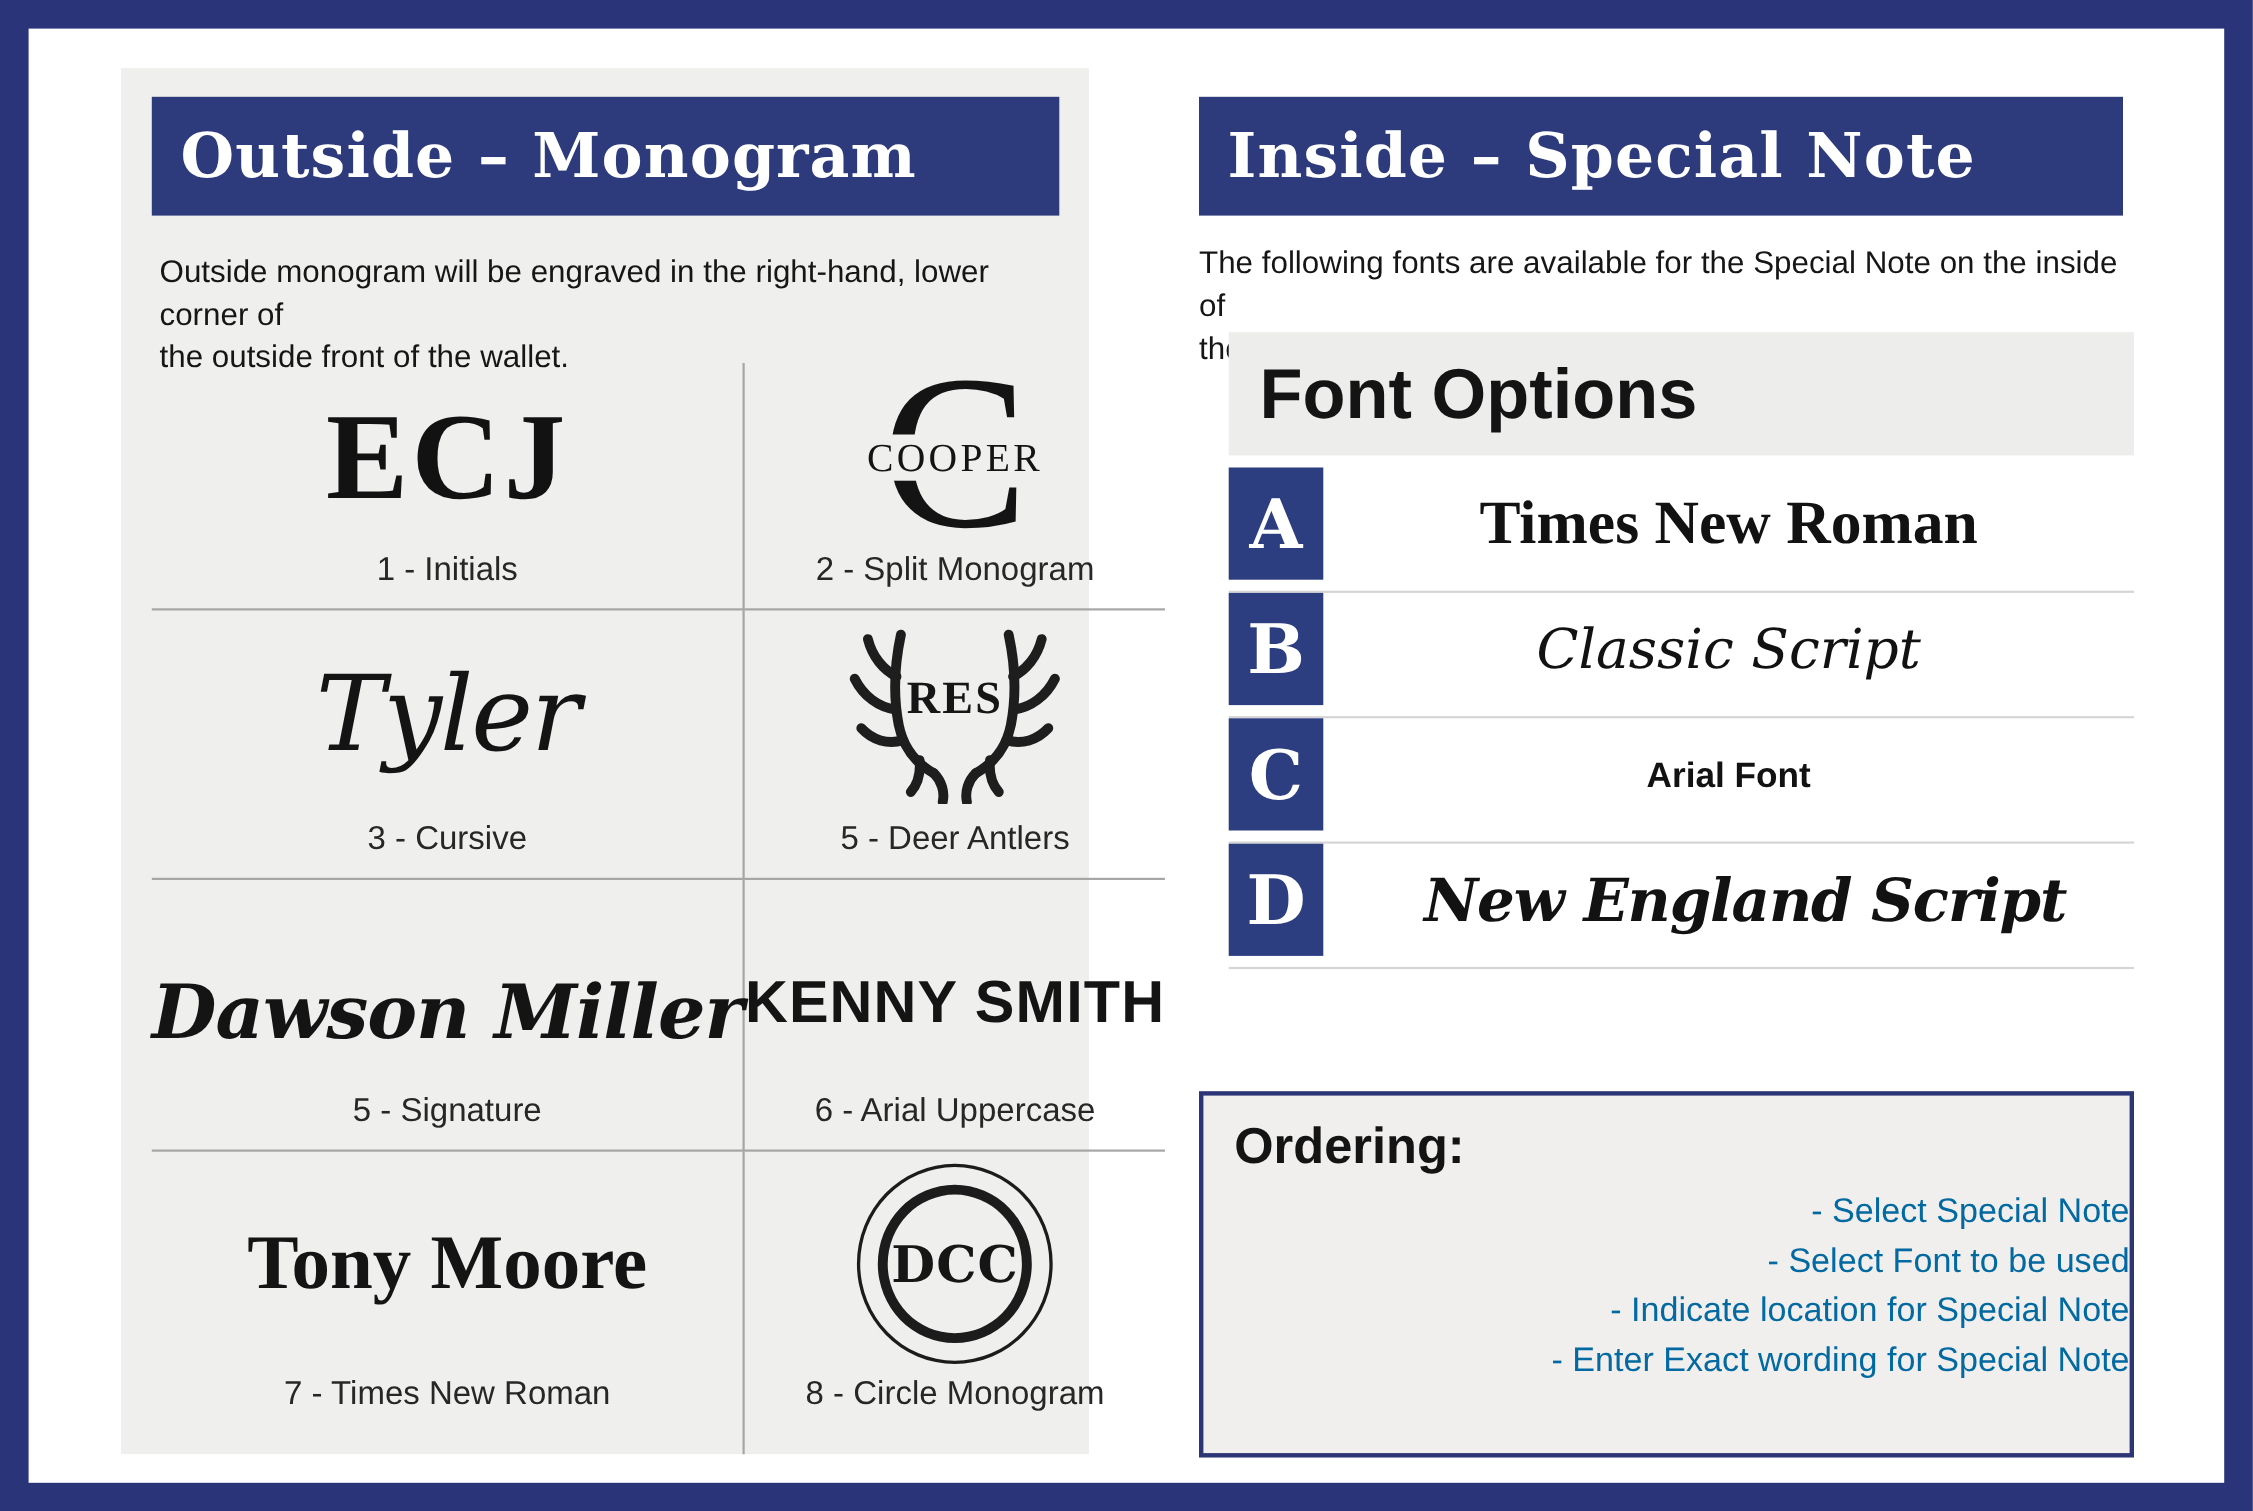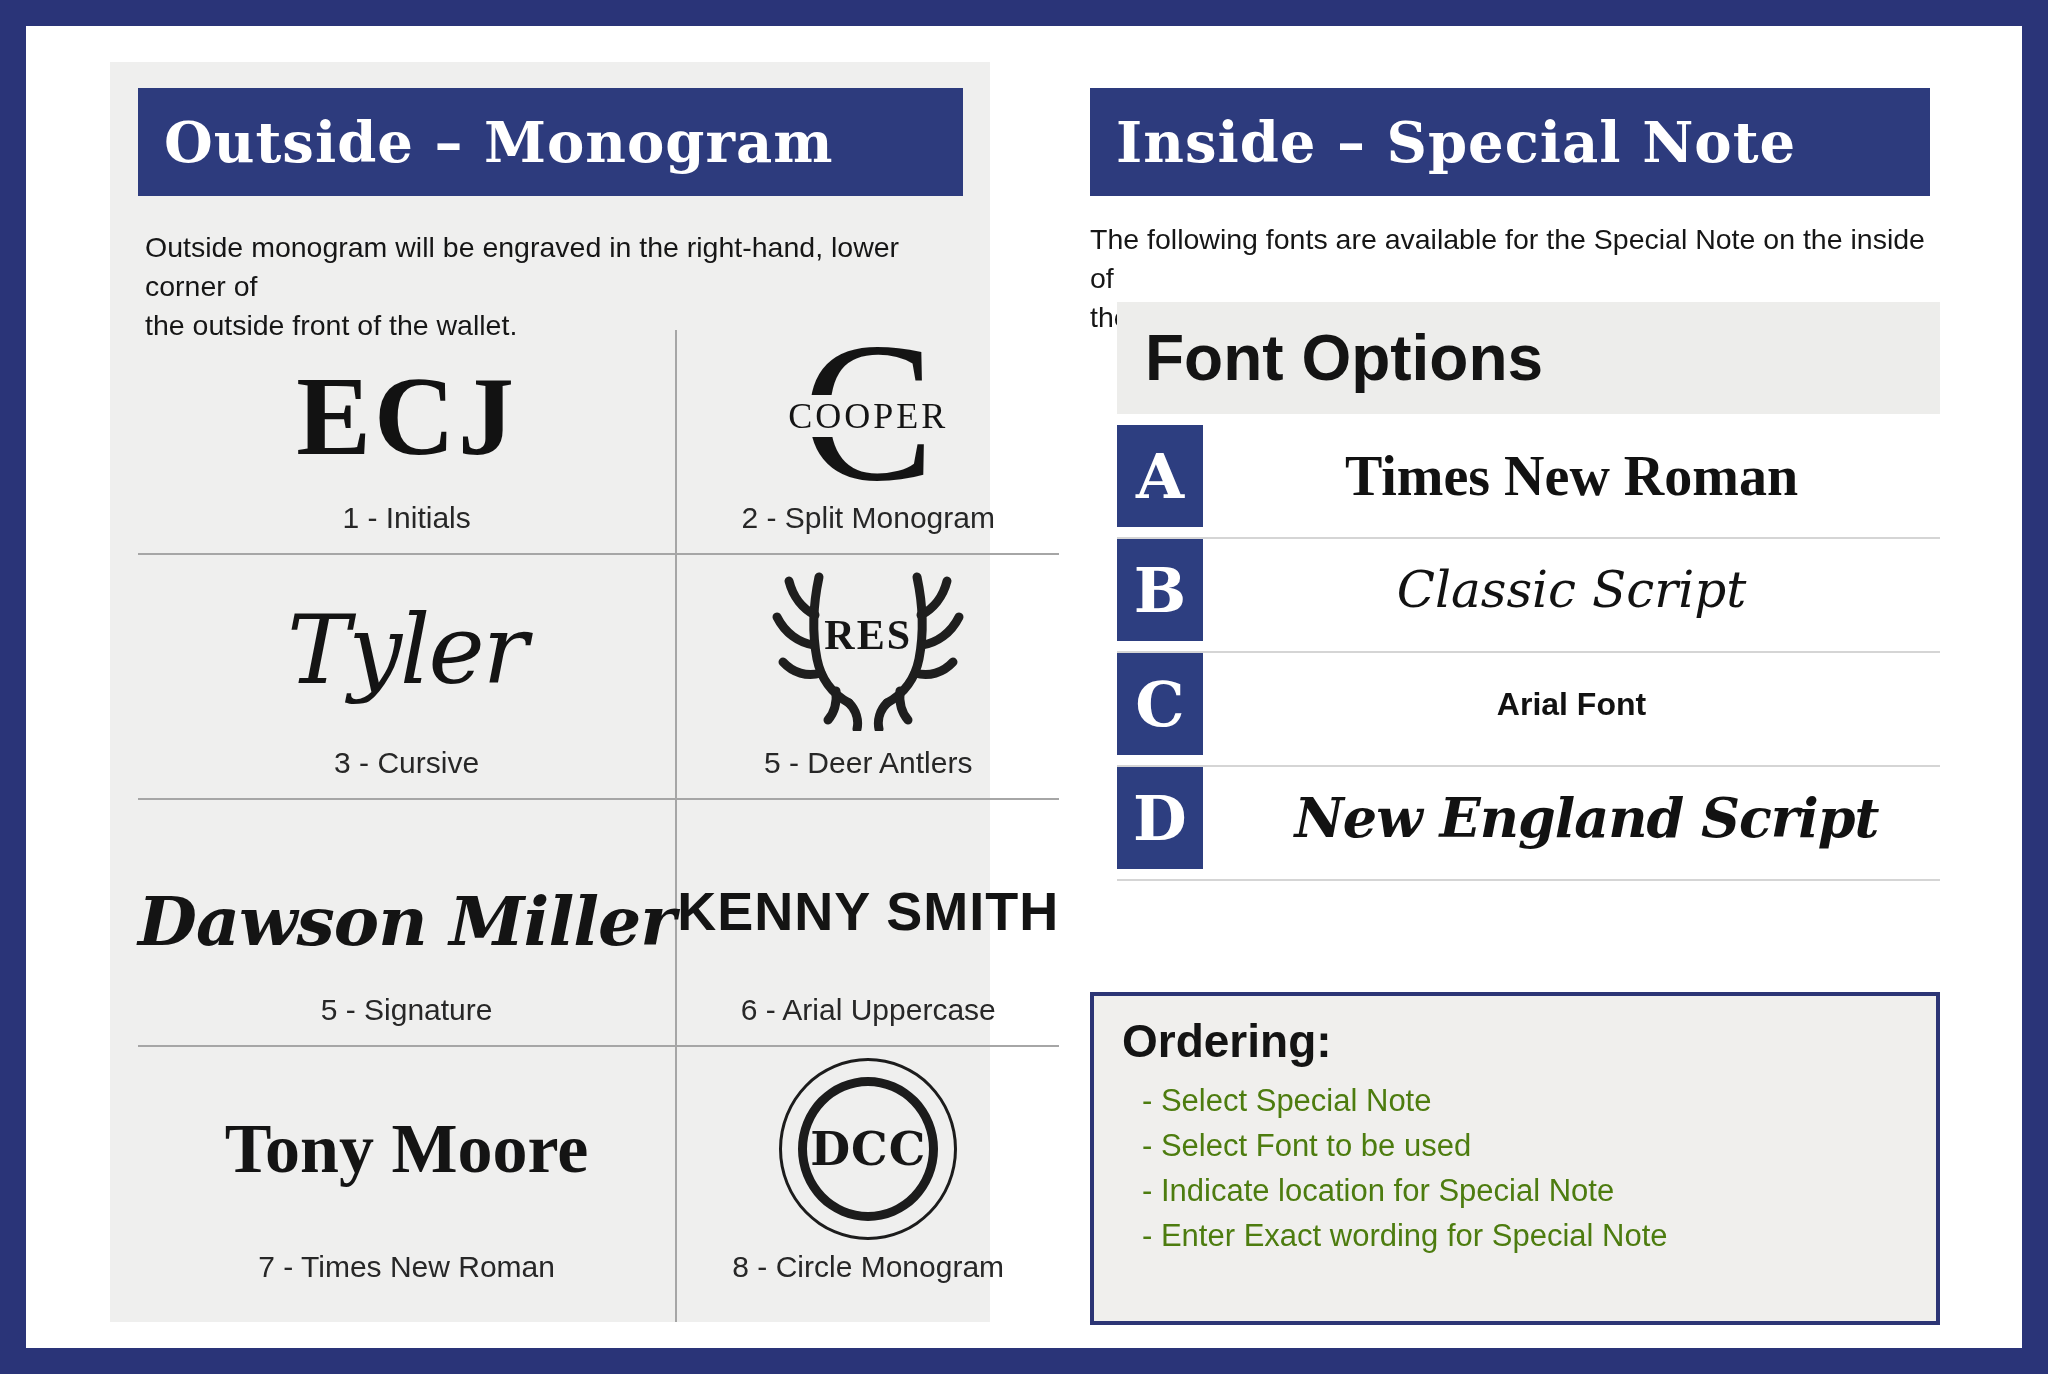--- a/index.html
+++ b/index.html
@@ -81,21 +81,21 @@
                 font-size:56px;color:#121212;}
   .sample-classic{font-family:"DejaVu Serif",serif;font-style:italic;font-size:50px;color:#121212;}
   .sample-arial{font-family:"Liberation Sans","DejaVu Sans",sans-serif;font-weight:700;
                 font-size:32px;color:#121212;}
   .sample-newengland{font-family:"DejaVu Serif",serif;font-style:italic;font-weight:700;
                      font-size:54px;color:#121212;letter-spacing:-1px;margin-left:30px;}
 
   .ordering{position:absolute;left:1090px;top:992px;width:850px;height:333px;
             box-sizing:border-box;border:4px solid #2c3575;background:#f0efed;}
   .ordering-title{margin:18px 0 0 28px;font-size:46px;font-weight:700;color:#141414;}
-  .ordering-steps{margin:10px 0 0 48px;font-size:31px;line-height:45px;color:#4d7c0f;}
+  .ordering-steps{margin:10px 0 0 48px;font-size:31px;line-height:45px;color:#0369a1;text-align:right;}
 
   .antler-svg{display:block;}
 </style>
 </head>
 <body>
 
 <div class="frame"></div>
 
 <div class="panel-left">
   <div class="band">

